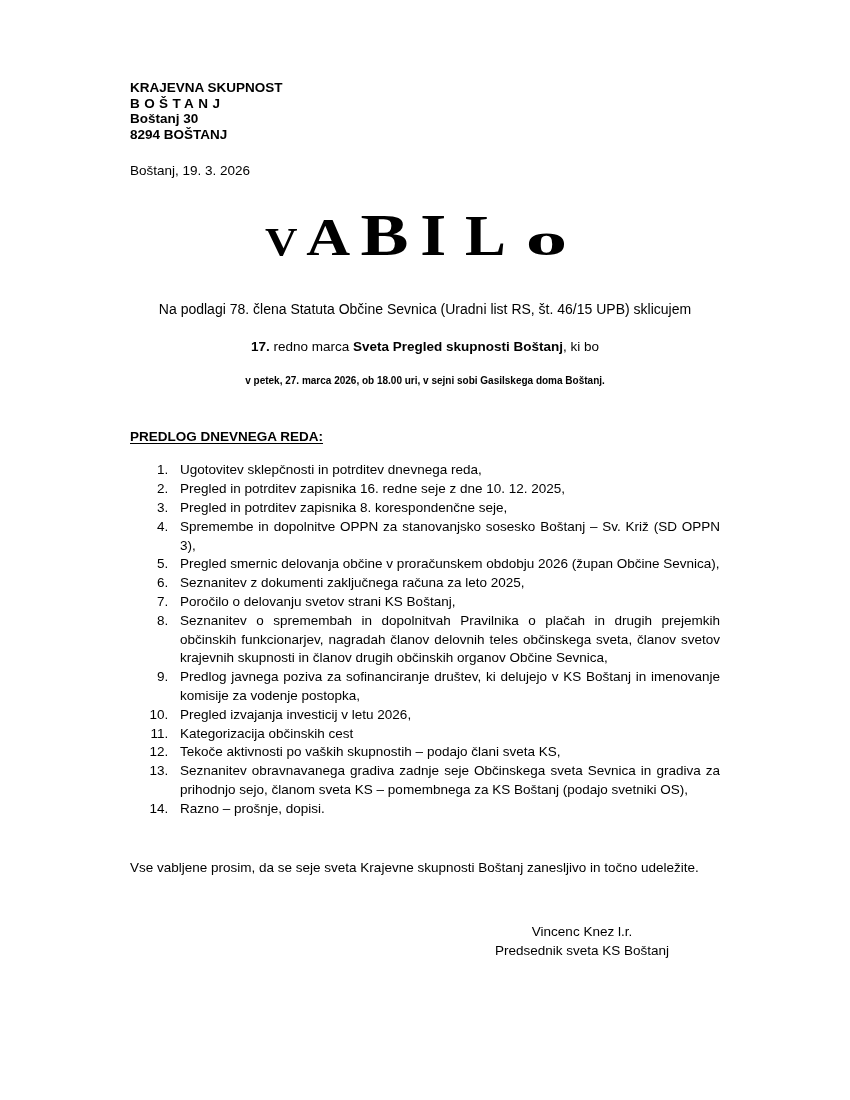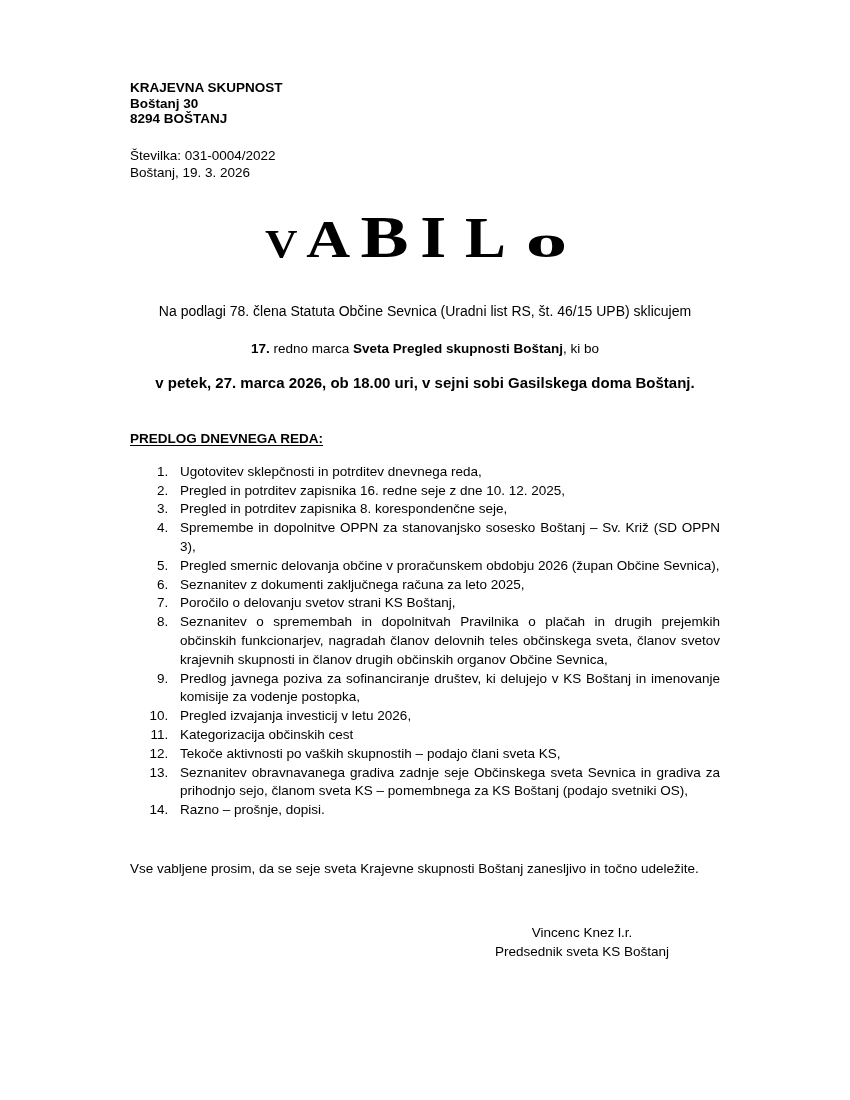--- a/index.html
+++ b/index.html
@@ -66,21 +66,21 @@
   }
   .intro-2 {
     margin-top: 18px;
     text-align: center;
     font-size: 13.5px;
     line-height: 20px;
   }
   .intro-3 {
     margin-top: 14px;
     text-align: center;
-    font-size: 15px;
+    font-size: 10px;
     font-weight: bold;
     line-height: 20px;
   }
 
   
   .agenda-heading {
     margin-top: 38px;
     font-size: 13.5px;
     font-weight: bold;
     text-decoration: underline;
@@ -117,26 +117,26 @@
   }
 </style>
 </head>
 <body>
 
 <div class="page">
   <div class="content">
 
     <div class="letterhead">
       <div>KRAJEVNA SKUPNOST</div>
+      <div class="ls">BOŠTANJ</div>
       <div>Boštanj 30</div>
       <div>8294 BOŠTANJ</div>
     </div>
 
     <div class="ref-block">
-      <div>Številka: 031-0004/2022</div>
       <div>Boštanj, 19. 3. 2026</div>
     </div>
 
     <div class="wordart">
       <svg width="340" height="80" viewBox="0 0 340 80">
         <g>
           <text x="8" y="58" font-size="40" transform="translate(0,0) scale(1.25,1.0)" textLength="26" lengthAdjust="spacingAndGlyphs">V</text>
           <text x="42" y="58" font-size="52" transform="translate(0,0) scale(1.22,1.0)" textLength="36" lengthAdjust="spacingAndGlyphs">A</text>
           <text x="88" y="58" font-size="60" transform="translate(0,0) scale(1.20,1.0)" textLength="40" lengthAdjust="spacingAndGlyphs">B</text>
           <text x="140" y="58" font-size="60" transform="translate(0,0) scale(1.18,1.0)" textLength="22" lengthAdjust="spacingAndGlyphs">I</text>

